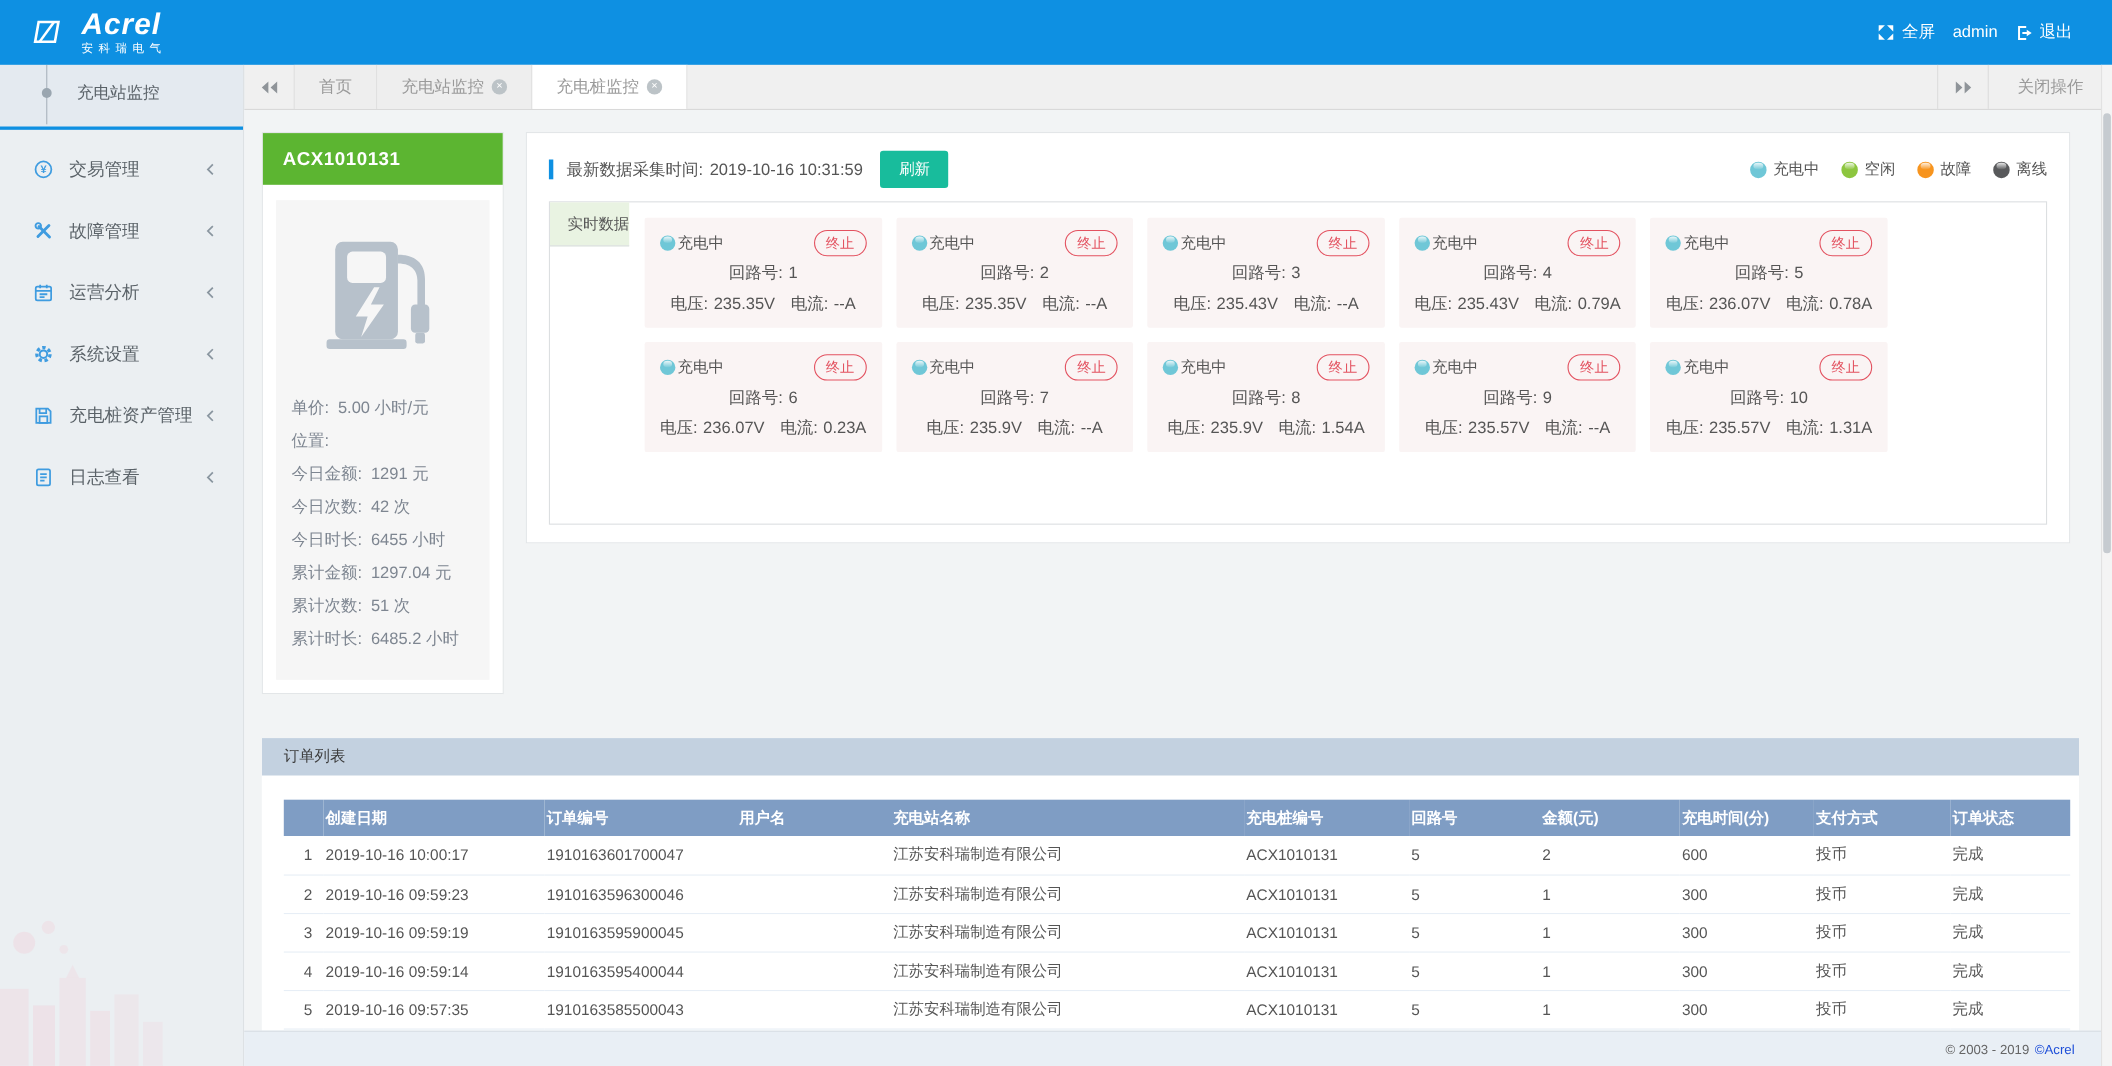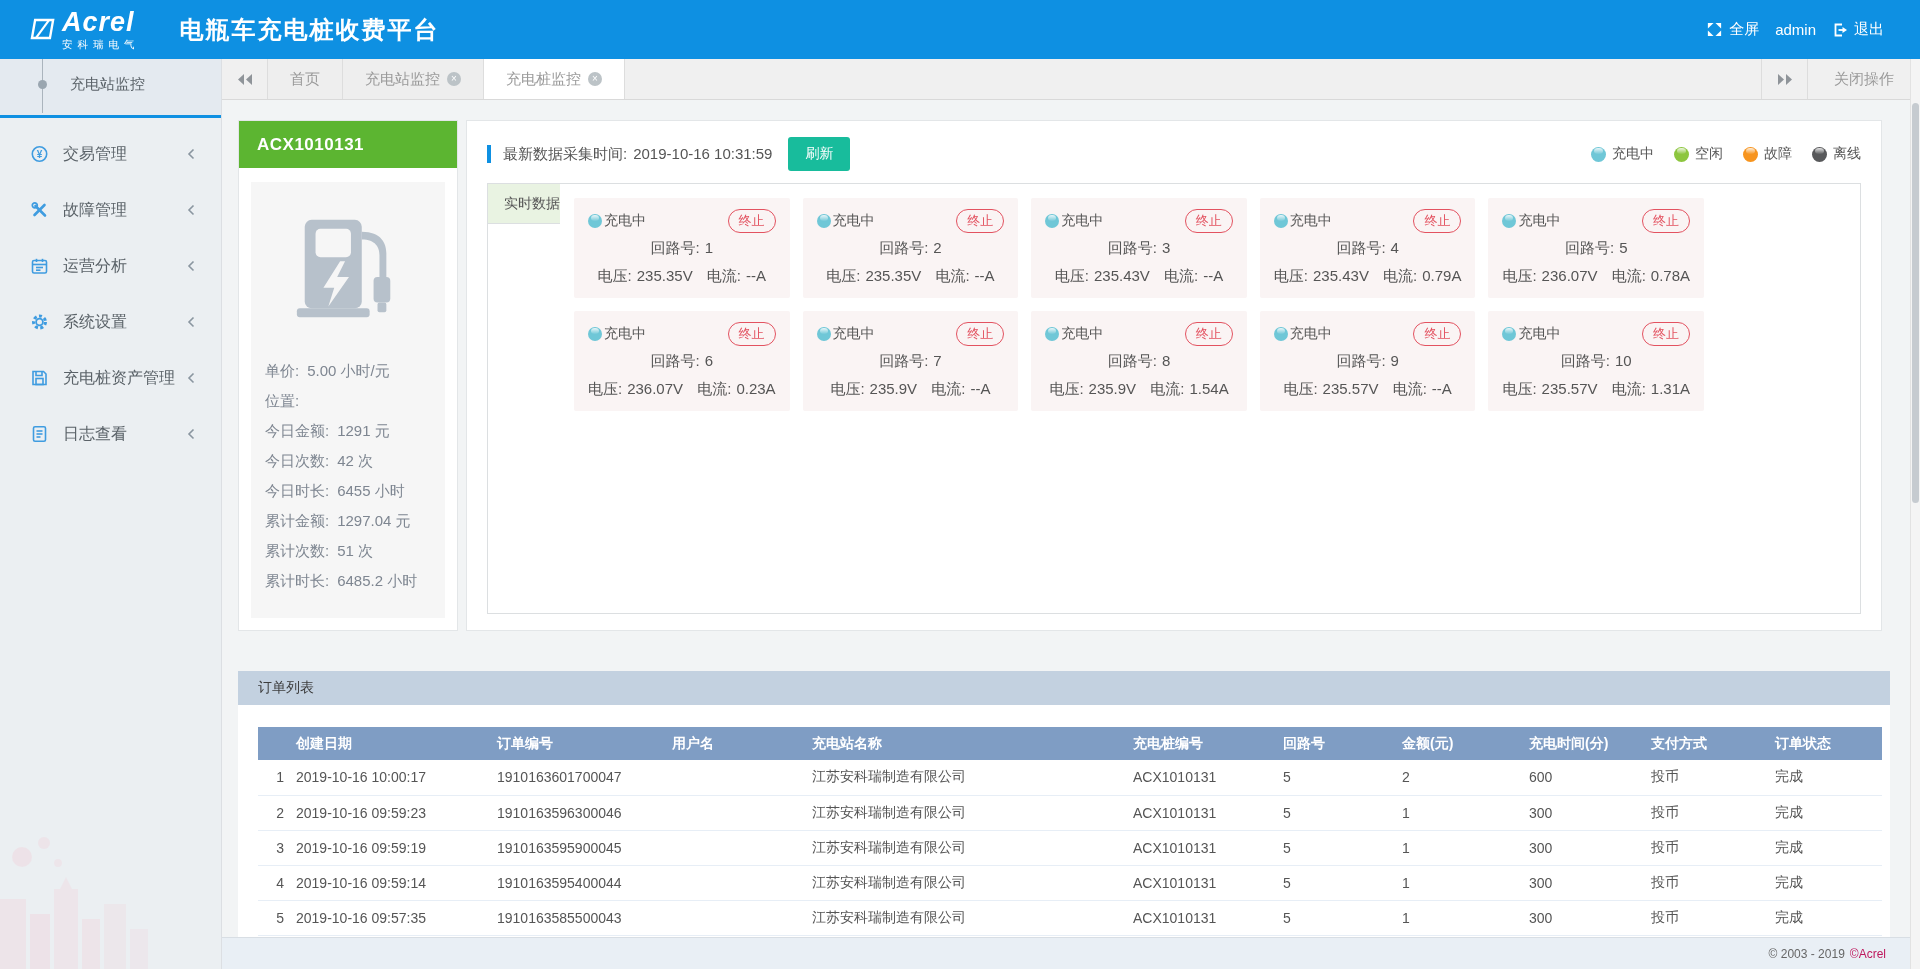--- a/index.html
+++ b/index.html
@@ -1,21 +1,21 @@
 <!DOCTYPE html>
 <html><head>
 <meta charset="utf-8">
 <style>
   * { margin:0; padding:0; box-sizing:border-box; }
   html,body { width:1920px; height:969px; overflow:hidden; }
   body { font-family:"Liberation Sans","DejaVu Sans",sans-serif; background:#f2f4f5; position:relative; color:#555; }
 
   
   .app-header { position:absolute; left:0; top:0; width:1920px; height:59px; background:#0e90e2; display:flex; align-items:center; padding:0 28px; color:#fff; }
-  .logo-block { display:flex; align-items:center; gap:4px; }
+  .logo-block { display:flex; align-items:center; gap:16px; }
   .logo-texts { display:flex; flex-direction:column; line-height:1; }
   .logo-main { font-size:27px; font-weight:bold; font-style:italic; letter-spacing:1px; }
   .logo-sub { font-size:10.5px; letter-spacing:5px; margin-top:3px; }
   .app-title { font-size:24px; font-weight:bold; letter-spacing:2px; margin-left:40px; }
   .header-right { margin-left:auto; display:flex; align-items:center; gap:0; font-size:15px; }
   .header-btn { display:flex; align-items:center; gap:6px; cursor:pointer; padding:4px 8px; }
 
   
   .tabbar { position:absolute; left:222px; top:59px; right:0; height:41px; background:#f0f0f0; border-bottom:1px solid #d9d9d9; display:flex; align-items:stretch; }
   .tab-nav { width:46px; display:flex; align-items:center; justify-content:center; border-right:1px solid #ddd; cursor:pointer; }
@@ -42,21 +42,21 @@
   
   .pile-card { position:absolute; left:16px; top:20px; width:220px; height:511px; background:#fff; border:1px solid #e3e6e8; display:flex; flex-direction:column; }
   .pile-card-header { height:47px; background:#5cb531; color:#fff; font-size:17px; font-weight:bold; display:flex; align-items:center; padding-left:18px; letter-spacing:.5px; }
   .pile-card-body { flex:1; padding:14px 12px 12px; }
   .pile-card-inner { background:#f6f6f6; height:100%; padding:16px 14px 10px; }
   .pile-icon-wrap { display:flex; justify-content:center; padding:14px 0 26px; }
   .stat-row { font-size:15px; color:#7e8691; line-height:30px; white-space:nowrap; }
   .stat-label { margin-right:8px; }
 
   
-  .monitor-panel { position:absolute; left:244px; top:20px; right:38px; height:511px; background:#fff; border:1px solid #e3e6e8; padding:14px 20px 16px; display:flex; flex-direction:column; }
+  .monitor-panel { position:absolute; left:256px; top:20px; right:38px; height:374px; background:#fff; border:1px solid #e3e6e8; padding:14px 20px 16px; display:flex; flex-direction:column; }
   .monitor-info-row { display:flex; align-items:center; height:38px; }
   .accent-bar { width:4px; height:18px; background:#0e90e2; margin-right:12px; }
   .collect-time { font-size:15px; color:#555; }
   .collect-time .val { margin-left:6px; }
   .refresh-btn { margin-left:16px; background:#18bc9c; color:#fff; border:none; font-size:14px; padding:8px 17px; border-radius:3px; cursor:pointer; font-family:inherit; }
   .legend { margin-left:auto; display:flex; align-items:center; gap:20px; font-size:14px; color:#555; }
   .legend-item { display:flex; align-items:center; gap:6px; }
   .orb { width:15px; height:15px; border-radius:50%; position:relative; display:inline-block; flex:0 0 auto; }
   .orb::after { content:''; position:absolute; left:3px; right:3px; top:1px; height:45%; border-radius:50%; background:linear-gradient(rgba(255,255,255,.85),rgba(255,255,255,.05)); }
   .rt-box { margin-top:10px; border:1px solid #dcdfe1; flex:1; display:flex; }
@@ -77,21 +77,21 @@
   .orders-section { position:absolute; left:16px; right:30px; top:571px; bottom:32px; background:#fff; overflow:hidden; }
   .orders-header { height:34px; background:#c3d1e0; display:flex; align-items:center; padding-left:20px; font-size:14px; color:#3c3c3c; }
   .orders-table-wrap { padding:22px 8px 0 20px; }
   table.orders { width:100%; border-collapse:collapse; table-layout:fixed; }
   table.orders thead th { background:#7f9dc4; color:#fff; font-size:14px; font-weight:bold; text-align:left; height:33px; padding:0 2px; }
   table.orders tbody td { font-size:14px; color:#555; height:35px; padding:0 2px; border-bottom:1px solid #e7eef6; }
   td.num, th.num { text-align:right; padding-right:10px !important; }
 
   
   .footer { position:absolute; left:0; right:0; bottom:0; height:32px; background:#e9eff5; border-top:1px solid #d8dee4; display:flex; align-items:center; justify-content:flex-end; padding-right:34px; font-size:12px; color:#666; gap:5px; }
-  .footer .brand { color:#be185d;text-align:center; }
+  .footer .brand { color:#1d4ed8;text-align:center; }
 
   
   .scrollbar { position:absolute; right:0; top:59px; bottom:0; width:10px; background:#f4f4f4; border-left:1px solid #e2e2e2; }
   .scroll-thumb { position:absolute; left:1px; right:1px; top:44px; height:400px; background:#c6cbd0; border-radius:4px; }
 </style>
 </head>
 <body>
 
 <div class="app-header">
   <div class="logo-block">
@@ -99,21 +99,20 @@
       <g transform="skewX(-10)" stroke="#fff" stroke-width="2.4" fill="none">
         <rect x="8" y="5" width="18" height="18"></rect>
         <line x1="12" y1="23" x2="22" y2="5"></line>
       </g>
     </svg>
     <div class="logo-texts">
       <span class="logo-main">Acrel</span>
       <span class="logo-sub">安科瑞电气</span>
     </div>
   </div>
-  <div class="app-title">电瓶车充电桩收费平台</div>
   <div class="header-right">
     <div class="header-btn">
       <svg width="17" height="17" viewBox="0 0 18 18" fill="#fff">
         <polygon points="2,2 8,2 2,8"></polygon>
           <polygon points="16,2 16,8 10,2"></polygon>
         <polygon points="2,16 2,10 8,16"></polygon>
           <polygon points="16,16 10,16 16,10"></polygon>
       </svg>
       <span>全屏</span>
     </div>

